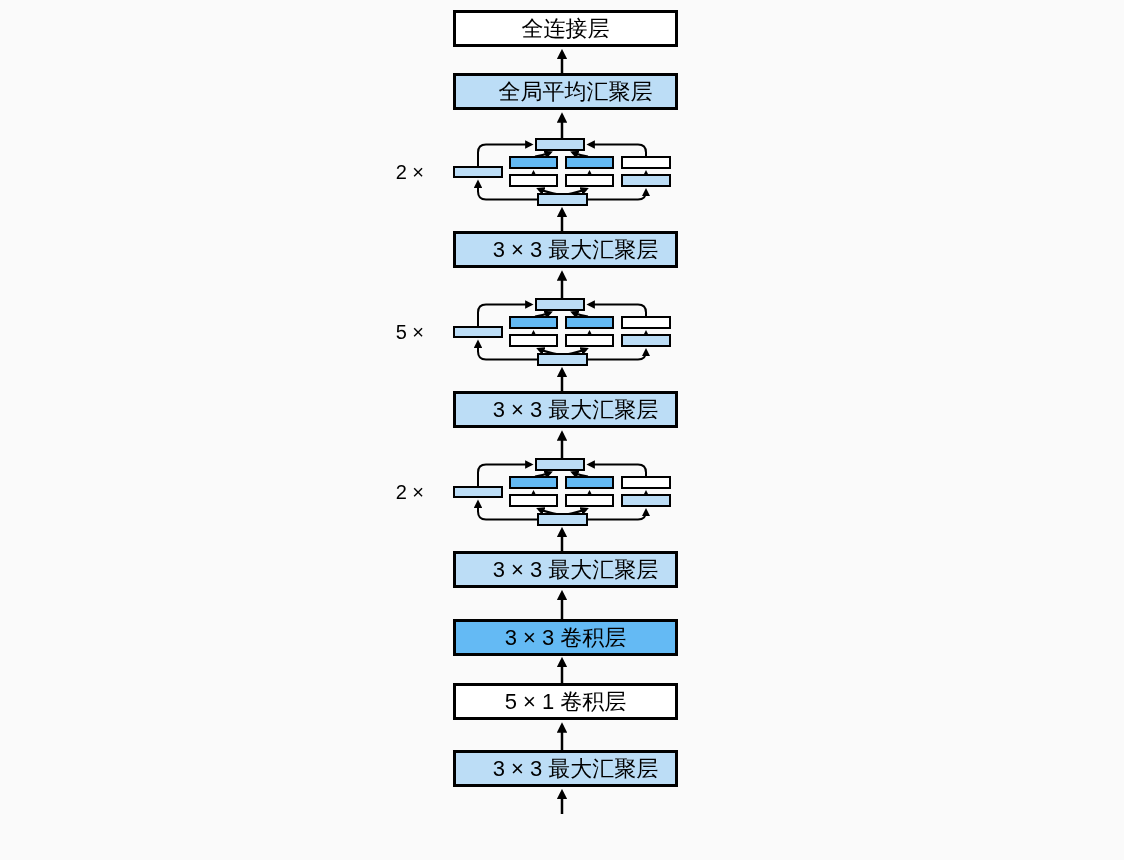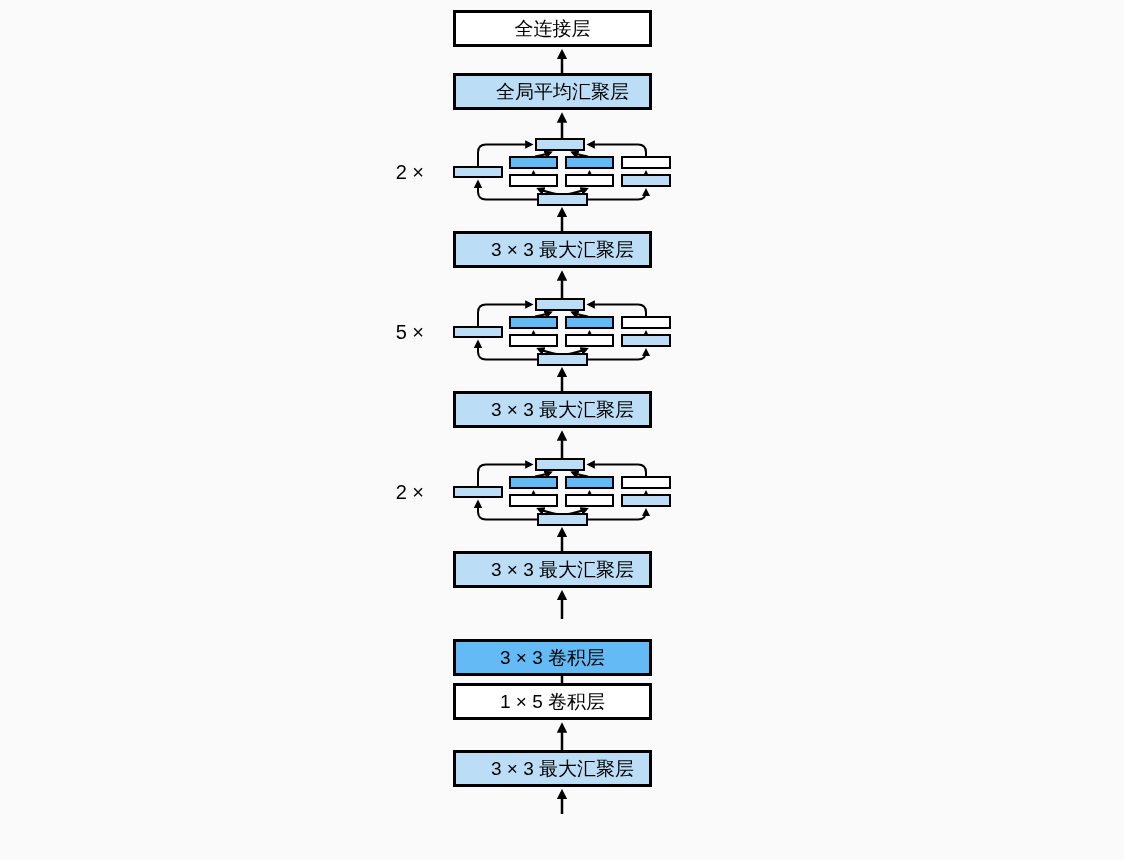--- a/index.html
+++ b/index.html
@@ -10,28 +10,28 @@
     --bright-blue:#64baf4;
   }
   html,body{margin:0;padding:0;background:var(--background);}
   .canvas{
     position:relative;width:1124px;height:860px;overflow:hidden;
     background:var(--background);
     font-family:"Liberation Sans","DejaVu Sans",sans-serif;
     color:var(--ink);
   }
   .box{
-    position:absolute;left:453px;width:199px;height:37px;box-sizing:border-box;
+    position:absolute;left:453px;width:225px;height:37px;box-sizing:border-box;
     border:3px solid var(--ink);
     display:flex;align-items:center;justify-content:center;
-    font-size:19px;line-height:1;white-space:nowrap;
+    font-size:22px;line-height:1;white-space:nowrap;
   }
   .f-white{background:var(--white-fill);}
   .f-light{background:var(--light-blue);padding-left:20px;}
-  .f-bright{background:var(--bright-blue);margin-top:20px;}
+  .f-bright{background:var(--bright-blue);}
   .mult{
     position:absolute;left:368px;width:56px;height:26px;
     text-align:right;font-size:20px;line-height:26px;
   }
   .mini{position:absolute;left:446px;width:232px;height:82px;}
   .overlay{position:absolute;left:0;top:0;}
   .ln{fill:none;stroke:var(--ink);stroke-width:2;}
   .main-arrow{stroke-width:2.5;}
   .bx{stroke:var(--ink);stroke-width:2;}
   .fw{fill:var(--white-fill);}
@@ -76,21 +76,21 @@
   <div class="box f-light" style="top:391px">
     <span>3 × 3 最大汇聚层</span>
   </div>
   <div class="box f-light" style="top:551px">
     <span>3 × 3 最大汇聚层</span>
   </div>
   <div class="box f-bright" style="top:619px">
     <span>3 × 3 卷积层</span>
   </div>
   <div class="box f-white" style="top:683px">
-    <span>1 × 5 卷积层</span>
+    <span>5 × 1 卷积层</span>
   </div>
   <div class="box f-light" style="top:750px">
     <span>3 × 3 最大汇聚层</span>
   </div>
 
   <div class="mult" style="top:159px">2 ×</div>
   <div class="mult" style="top:319px">5 ×</div>
   <div class="mult" style="top:479px">2 ×</div>
 
   <svg class="mini" style="top:131px" viewBox="0 0 232 82">

